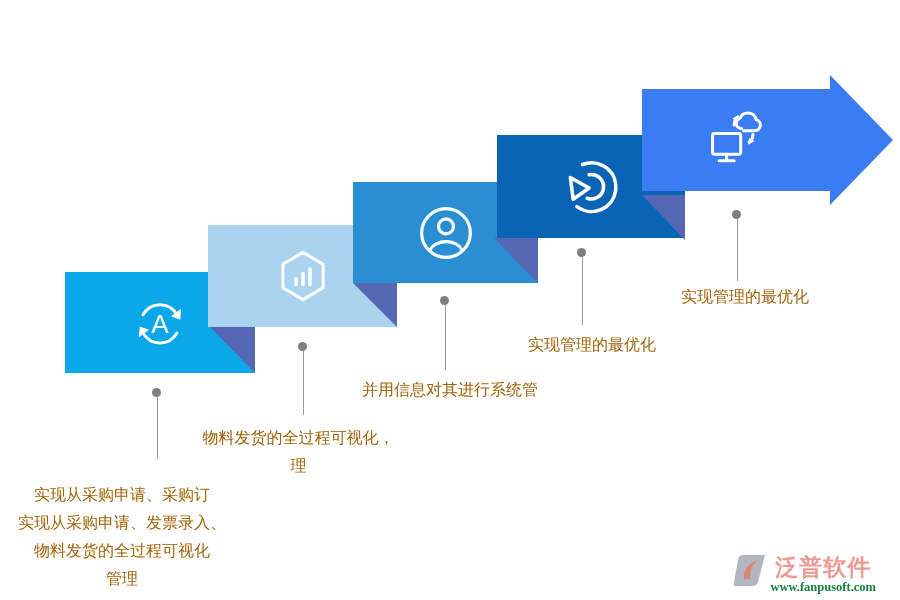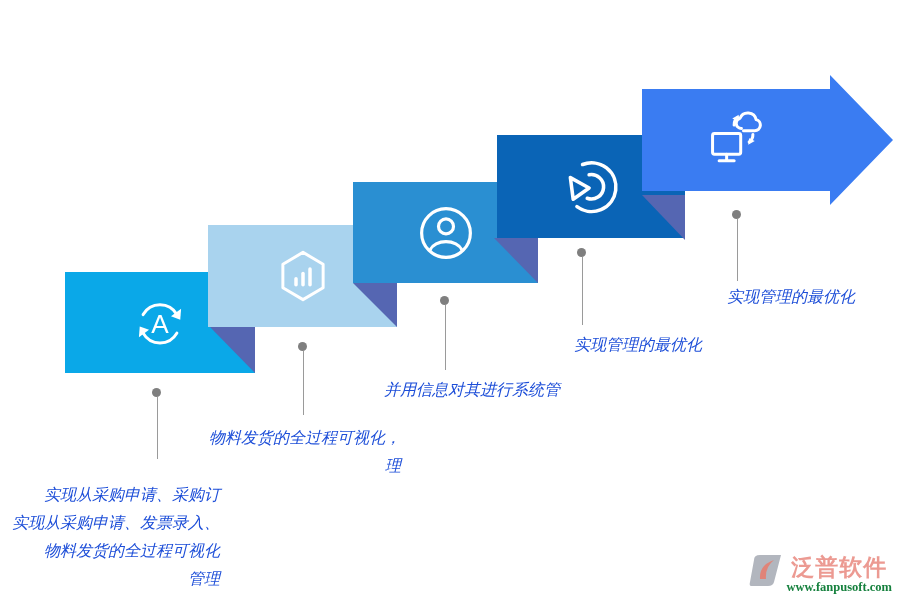--- a/index.html
+++ b/index.html
@@ -18,27 +18,27 @@
   .arrow{position:absolute;left:642px;top:75px;width:251px;height:130px;background:#3a7cf2;z-index:9;
          clip-path:polygon(0px 14px,188px 14px,188px 0px,251px 65px,188px 130px,188px 116px,0px 116px);}
   .arrow svg{position:absolute;left:64px;top:36px;}
   .dot{position:absolute;width:9px;height:9px;border-radius:50%;background:#7f7f7f;z-index:10;}
   .vline{position:absolute;width:1px;background:#9a9a9a;z-index:10;}
   .d1{left:152px;top:388px;} .l1{left:157px;top:397px;height:62px;}
   .d2{left:298px;top:342px;} .l2{left:303px;top:351px;height:64px;}
   .d3{left:440px;top:296px;} .l3{left:445px;top:305px;height:65px;}
   .d4{left:577px;top:248px;} .l4{left:582px;top:257px;height:68px;}
   .d5{left:732px;top:210px;} .l5{left:737px;top:219px;height:62px;}
-  .label{position:absolute;color:#1d4ed8;font-size:16px;line-height:28px;text-align:right;z-index:11;font-style:italic;}
-  .lab1{left:0px;top:481px;width:220px;}
+  .label{position:absolute;color:#a16207;font-size:16px;line-height:28px;text-align:center;z-index:11;}
+  .lab1{left:0px;top:481px;width:220px;padding-left:12px;}
   .lab2{left:196px;top:424px;width:205px;}
   .lab3{left:340px;top:376px;width:220px;}
   .lab4{left:482px;top:331px;width:220px;}
   .lab5{left:635px;top:283px;width:220px;}
-  .watermark{position:absolute;right:8px;bottom:6px;display:flex;align-items:flex-start;z-index:12;}
+  .watermark{position:absolute;right:24px;bottom:6px;display:flex;align-items:flex-start;z-index:12;}
   .wm-text{margin-left:2px;text-align:center;}
   .wm-brand{font-size:23px;font-weight:bold;color:#ec9a92;letter-spacing:1px;line-height:26px;}
   .wm-url{font-size:12.5px;font-weight:bold;color:#15803d;font-family:"Liberation Serif","DejaVu Serif",serif;line-height:14px;}
   svg{display:block;}
 </style>
 </head>
 <body>
 
 <div class="canvas">
 

